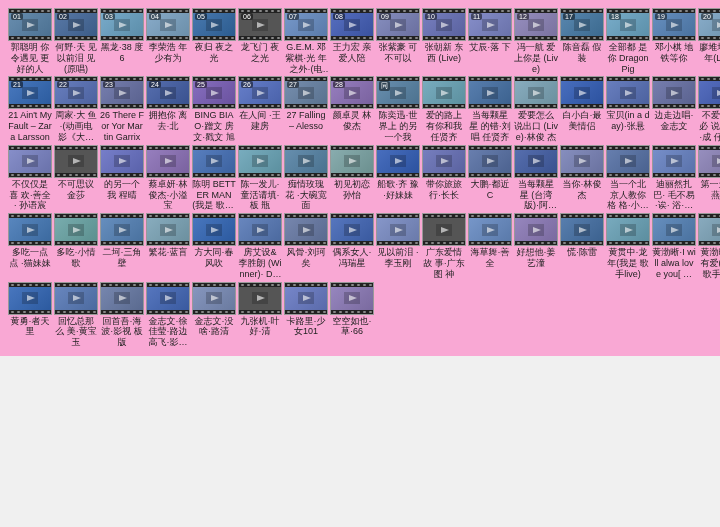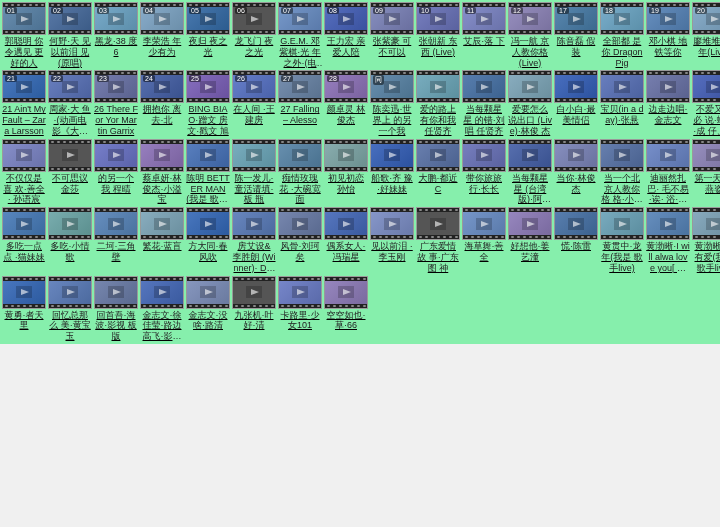--- a/index.html
+++ b/index.html
@@ -8,23 +8,22 @@
       font-family: 'SimHei', 'Microsoft YaHei', Arial, sans-serif;
       font-size: 10px;
       width: 720px;
       min-height: 527px;
       overflow: hidden;
     }
     .grid-container {
       display: grid;
       grid-template-columns: repeat(16, 44px);
       gap: 2px;
-      padding: 2px;
-      background: #86efac;
-      text-decoration: underline;
+      padding: 8px;
+      background: #f9a8d4;
     }
     .video-item {
       display: flex;
       flex-direction: column;
       align-items: center;
       cursor: pointer;
       width: 44px;
     }
     .thumbnail {
       width: 44px;
@@ -461,21 +460,21 @@
           <div class="film-hole"></div>
           <div class="film-hole"></div>
         <div class="film-hole"></div>
           <div class="film-hole"></div>
           <div class="film-hole"></div>
         <div class="film-hole"></div>
       </div>
       <div class="num-badge">12</div>
     </div>
     <div class="video-label">冯一航
-京人教你格
+爱上你是
 (Live)</div>
   </div>
     <div class="video-item">
     <div class="thumbnail" style="background: linear-gradient(135deg, #5a88b0, #3a688d);">
       <div class="film-strip-top">
         <div class="film-hole"></div>
           <div class="film-hole"></div>
           <div class="film-hole"></div>
         <div class="film-hole"></div>
           <div class="film-hole"></div>
@@ -1376,20 +1375,51 @@
           <div class="film-hole"></div>
           <div class="film-hole"></div>
         <div class="film-hole"></div>
       </div>
 
     </div>
     <div class="video-label">船歌·齐
 豫·好妹妹</div>
   </div>
     <div class="video-item">
+    <div class="thumbnail" style="background: linear-gradient(135deg, #7880c0, #58609d);">
+      <div class="film-strip-top">
+        <div class="film-hole"></div>
+          <div class="film-hole"></div>
+          <div class="film-hole"></div>
+        <div class="film-hole"></div>
+          <div class="film-hole"></div>
+          <div class="film-hole"></div>
+        <div class="film-hole"></div>
+      </div>
+      <div class="thumbnail-inner">
+        <svg width="16" height="12" viewBox="0 0 16 12" fill="none">
+          <rect width="16" height="12" fill="rgba(0,0,0,0.2)"></rect>
+          <polygon points="5,3 13,6 5,9" fill="rgba(255,255,255,0.6)"></polygon>
+        </svg>
+      </div>
+      <div class="film-strip-bottom">
+        <div class="film-hole"></div>
+          <div class="film-hole"></div>
+          <div class="film-hole"></div>
+        <div class="film-hole"></div>
+          <div class="film-hole"></div>
+          <div class="film-hole"></div>
+        <div class="film-hole"></div>
+      </div>
+
+    </div>
+    <div class="video-label">带你旅旅
+行·长长</div>
+  </div>
+    <div class="video-item">
     <div class="thumbnail" style="background: linear-gradient(135deg, #6a80b0, #4a608d);">
       <div class="film-strip-top">
         <div class="film-hole"></div>
           <div class="film-hole"></div>
           <div class="film-hole"></div>
         <div class="film-hole"></div>
           <div class="film-hole"></div>
           <div class="film-hole"></div>
         <div class="film-hole"></div>
       </div>
@@ -1405,51 +1435,20 @@
           <div class="film-hole"></div>
         <div class="film-hole"></div>
           <div class="film-hole"></div>
           <div class="film-hole"></div>
         <div class="film-hole"></div>
       </div>
 
     </div>
     <div class="video-label">大鹏·都近
 C</div>
-  </div>
-    <div class="video-item">
-    <div class="thumbnail" style="background: linear-gradient(135deg, #7880c0, #58609d);">
-      <div class="film-strip-top">
-        <div class="film-hole"></div>
-          <div class="film-hole"></div>
-          <div class="film-hole"></div>
-        <div class="film-hole"></div>
-          <div class="film-hole"></div>
-          <div class="film-hole"></div>
-        <div class="film-hole"></div>
-      </div>
-      <div class="thumbnail-inner">
-        <svg width="16" height="12" viewBox="0 0 16 12" fill="none">
-          <rect width="16" height="12" fill="rgba(0,0,0,0.2)"></rect>
-          <polygon points="5,3 13,6 5,9" fill="rgba(255,255,255,0.6)"></polygon>
-        </svg>
-      </div>
-      <div class="film-strip-bottom">
-        <div class="film-hole"></div>
-          <div class="film-hole"></div>
-          <div class="film-hole"></div>
-        <div class="film-hole"></div>
-          <div class="film-hole"></div>
-          <div class="film-hole"></div>
-        <div class="film-hole"></div>
-      </div>
-
-    </div>
-    <div class="video-label">带你旅旅
-行·长长</div>
   </div>
     <div class="video-item">
     <div class="thumbnail" style="background: linear-gradient(135deg, #5870b0, #38508d);">
       <div class="film-strip-top">
         <div class="film-hole"></div>
           <div class="film-hole"></div>
           <div class="film-hole"></div>
         <div class="film-hole"></div>
           <div class="film-hole"></div>
           <div class="film-hole"></div>

